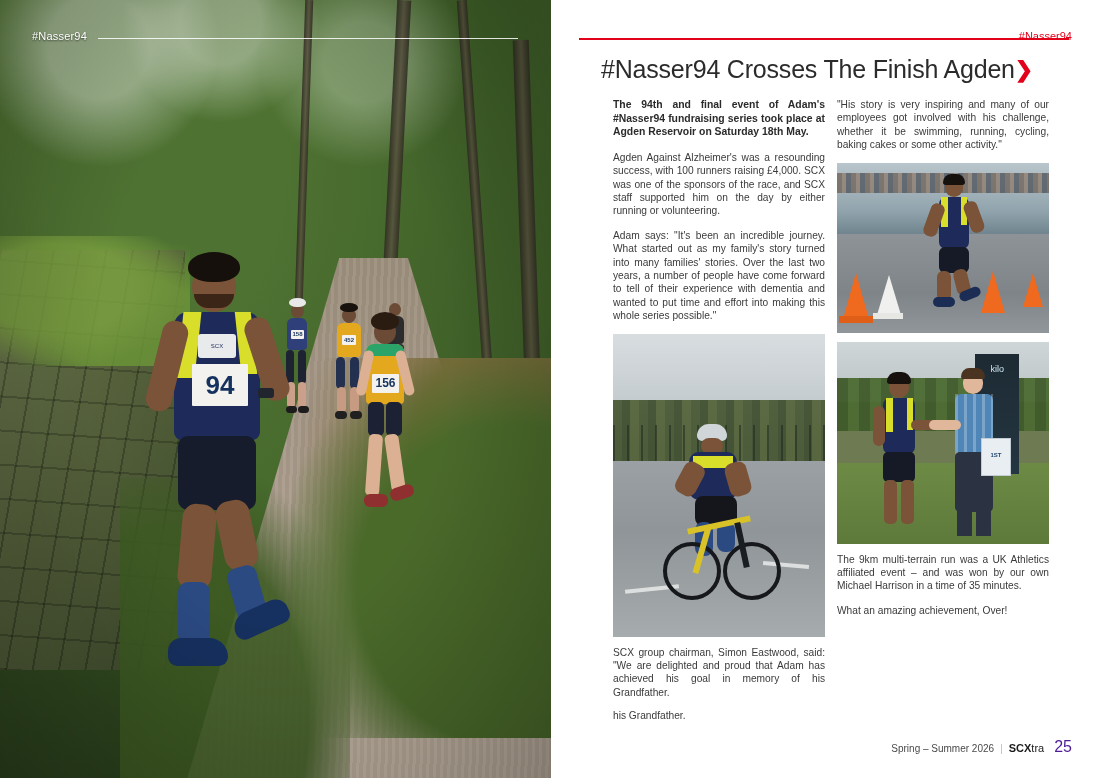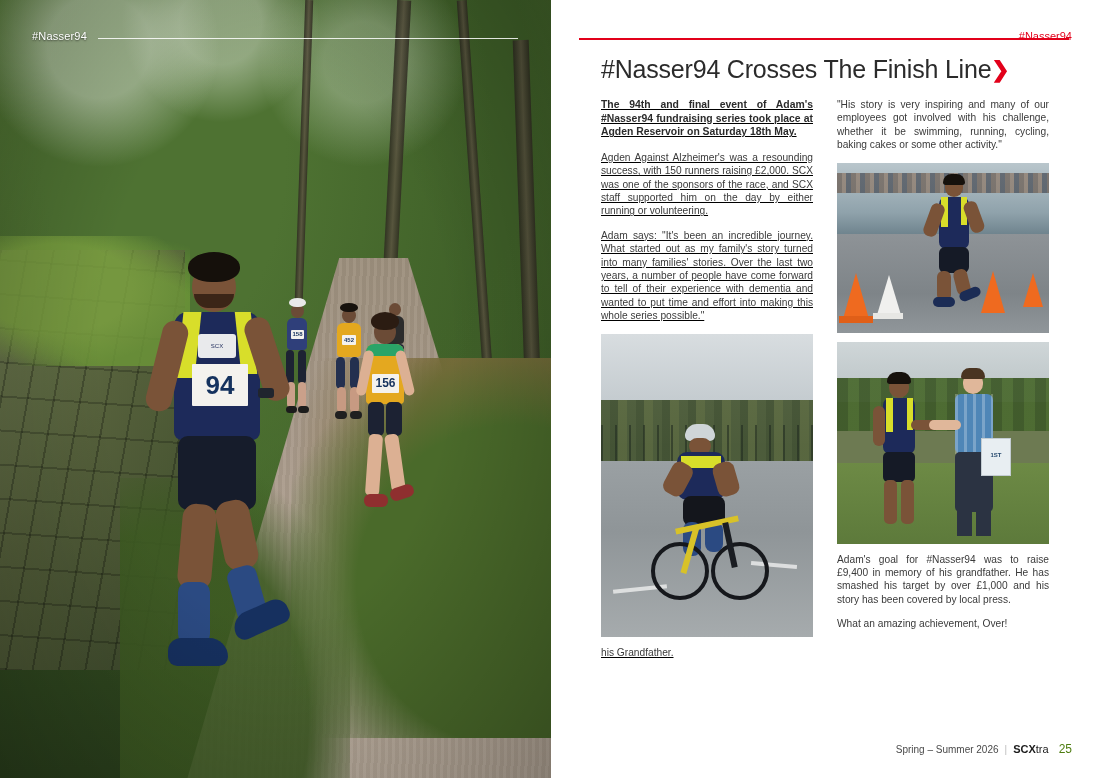--- a/index.html
+++ b/index.html
@@ -136,21 +136,21 @@
   .headline .chev {
     color: #e2001a; font-weight: bold; font-size: 22px;
     display: inline-block; transform: translateY(-1px);
   }
 
   .cols {
     position: absolute; left: 50px; top: 98px;
     width: 468px; height: 640px;
   }
   .col { position: absolute; width: 212px; top: 0; }
-  .col-left { left: 0; text-decoration: underline; }
+  .col-left { left: 12px; }
   .col-right { left: 236px; }
 
   p.body {
     font-size: 10.2px; line-height: 13.4px; color: #3a3a3a;
     text-align: justify; margin-bottom: 11px;
   }
   p.lead {
     font-size: 10.4px; line-height: 13.6px; color: #2b2b2b;
     font-weight: bold; text-align: justify; margin-bottom: 12px;
   }
@@ -207,21 +207,21 @@
   }
 
   
   .footer {
     position: absolute; right: 28px; bottom: 22px;
     display: flex; align-items: baseline; gap: 6px;
     font-size: 10px; color: #4a4a4a;
   }
   .footer .brand { font-weight: bold; color: #1b1b1b; font-size: 11px; }
   .footer .brand .xtra { font-weight: normal; }
-  .footer .pageno { font-size: 12px; color: #4d7c0f; margin-left: 4px; }
+  .footer .pageno { font-size: 16px; color: #4c1d95; margin-left: 4px; }
   .gutter {
     position: absolute; left: 551px; top: 0; width: 1px; height: 778px;
     background: #e6e6e6;
   }
 </style>
 </head>
 <body>
 
 <div class="page">
 
@@ -318,28 +318,28 @@
   </div>
 
   <div class="gutter"></div>
 
   <div class="right-page">
 
     <div class="top-rule"></div>
     <div class="top-tag">#Nasser94</div>
 
     <div class="headline">
-      <span>#Nasser94 Crosses The Finish Line</span><span class="chev">❯</span>
+      <span>#Nasser94 Crosses The Finish Agden</span><span class="chev">❯</span>
     </div>
 
     <div class="cols">
 
       <div class="col col-left">
         <p class="lead">The 94th and final event of Adam's #Nasser94 fundraising series took place at Agden Reservoir on Saturday 18th May.</p>
-        <p class="body">Agden Against Alzheimer's was a resounding success, with 150 runners raising £2,000. SCX was one of the sponsors of the race, and SCX staff supported him on the day by either running or volunteering.</p>
+        <p class="body">Agden Against Alzheimer's was a resounding success, with 100 runners raising £4,000. SCX was one of the sponsors of the race, and SCX staff supported him on the day by either running or volunteering.</p>
         <p class="body">Adam says: "It's been an incredible journey. What started out as my family's story turned into many families' stories. Over the last two years, a number of people have come forward to tell of their experience with dementia and wanted to put time and effort into making this whole series possible."</p>
 
         <div class="ph ph-cyclist">
           <div class="sky"></div>
           <div class="trees"></div>
           <div class="fence"></div>
           <div class="road"></div>
           <div class="line" style="left:12px; bottom:46px; width:54px; height:4px; transform:rotate(-6deg);"></div>
           <div class="line" style="right:16px; bottom:70px; width:46px; height:4px; transform:rotate(5deg);"></div>
 
@@ -355,20 +355,21 @@
             <div style="position:absolute; left:44px; top:100px; width:18px; height:30px; background:#2b4a82; border-radius:8px;"></div>
 
             <div style="position:absolute; left:-10px; top:120px; width:58px; height:58px; border:4px solid #16181c; border-radius:50%;"></div>
             <div style="position:absolute; left:50px; top:120px; width:58px; height:58px; border:4px solid #16181c; border-radius:50%;"></div>
             <div style="position:absolute; left:14px; top:100px; width:64px; height:6px; background:#d8c228; transform:rotate(-12deg);"></div>
             <div style="position:absolute; left:26px; top:104px; width:6px; height:48px; background:#d8c228; transform:rotate(16deg);"></div>
             <div style="position:absolute; left:66px; top:100px; width:6px; height:46px; background:#1a1d22; transform:rotate(-12deg);"></div>
           </div>
         </div>
 
+        <p class="caption">SCX group chairman, Simon Eastwood, said: "We are delighted and proud that Adam has achieved his goal in memory of his Grandfather.</p>
         <p class="caption">his Grandfather.</p>
       </div>
 
       <div class="col col-right">
         <p class="body">"His story is very inspiring and many of our employees got involved with his challenge, whether it be swimming, running, cycling, baking cakes or some other activity."</p>
 
         <div class="ph ph-run">
           <div class="water"></div>
           <div class="crowd"></div>
           <div class="tarmac"></div>
@@ -393,20 +394,23 @@
             <div style="position:absolute; left:30px; top:92px; width:14px; height:26px; background:#7a5338; border-radius:6px; transform:rotate(-14deg);"></div>
             <div style="position:absolute; left:8px; top:120px; width:22px; height:10px; background:#1b2c55; border-radius:6px;"></div>
             <div style="position:absolute; left:34px; top:112px; width:22px; height:10px; background:#1b2c55; border-radius:6px; transform:rotate(-22deg);"></div>
           </div>
         </div>
 
         <div class="ph ph-hand">
           <div class="sky"></div>
           <div class="hedge"></div>
           <div class="grass"></div>
+          <div class="banner">
+            <div class="logo">kilo</div>
+          </div>
 
           <div style="position:absolute; left:32px; top:34px; width:60px; height:160px;">
             <div style="position:absolute; left:20px; top:0; width:20px; height:22px; background:#7a5338; border-radius:10px;"></div>
             <div style="position:absolute; left:18px; top:-4px; width:24px; height:12px; background:#16110c; border-radius:10px 10px 3px 3px;"></div>
             <div style="position:absolute; left:14px; top:22px; width:32px; height:56px; background:#1d2a5a; border-radius:7px;"></div>
             <div style="position:absolute; left:17px; top:22px; width:7px; height:34px; background:#d8de2a;"></div>
             <div style="position:absolute; left:38px; top:22px; width:6px; height:32px; background:#d8de2a;"></div>
             <div style="position:absolute; left:42px; top:44px; width:34px; height:10px; background:#7a5338; border-radius:5px;"></div>
             <div style="position:absolute; left:4px; top:30px; width:12px; height:40px; background:#7a5338; border-radius:6px;"></div>
             <div style="position:absolute; left:14px; top:76px; width:32px; height:30px; background:#151a26; border-radius:5px;"></div>
@@ -420,21 +424,21 @@
             <div style="position:absolute; left:14px; top:22px; width:38px; height:60px; background:#4f86b7; border-radius:6px;"></div>
             <div style="position:absolute; left:14px; top:22px; width:38px; height:60px; background:repeating-linear-gradient(90deg, rgba(255,255,255,.25) 0 3px, rgba(0,0,0,0) 3px 9px);"></div>
             <div style="position:absolute; left:-12px; top:48px; width:32px; height:10px; background:#e0b79a; border-radius:5px;"></div>
             <div style="position:absolute; left:14px; top:80px; width:38px; height:60px; background:#2b3342; border-radius:5px;"></div>
             <div style="position:absolute; left:16px; top:136px; width:15px; height:28px; background:#2b3342;"></div>
             <div style="position:absolute; left:35px; top:136px; width:15px; height:28px; background:#2b3342;"></div>
           </div>
           <div class="certificate">1ST</div>
         </div>
 
-        <p class="body">Adam's goal for #Nasser94 was to raise £9,400 in memory of his grandfather. He has smashed his target by over £1,000 and his story has been covered by local press.</p>
+        <p class="body">The 9km multi-terrain run was a UK Athletics affiliated event – and was won by our own Michael Harrison in a time of 35 minutes.</p>
         <p class="body">What an amazing achievement, Over!</p>
       </div>
     </div>
 
     <div class="footer">
       <span>Spring – Summer 2026</span>
       <span style="color:#bbb;">|</span>
       <span class="brand"><span>SCX</span><span class="xtra">tra</span></span>
       <span class="pageno">25</span>
     </div>

